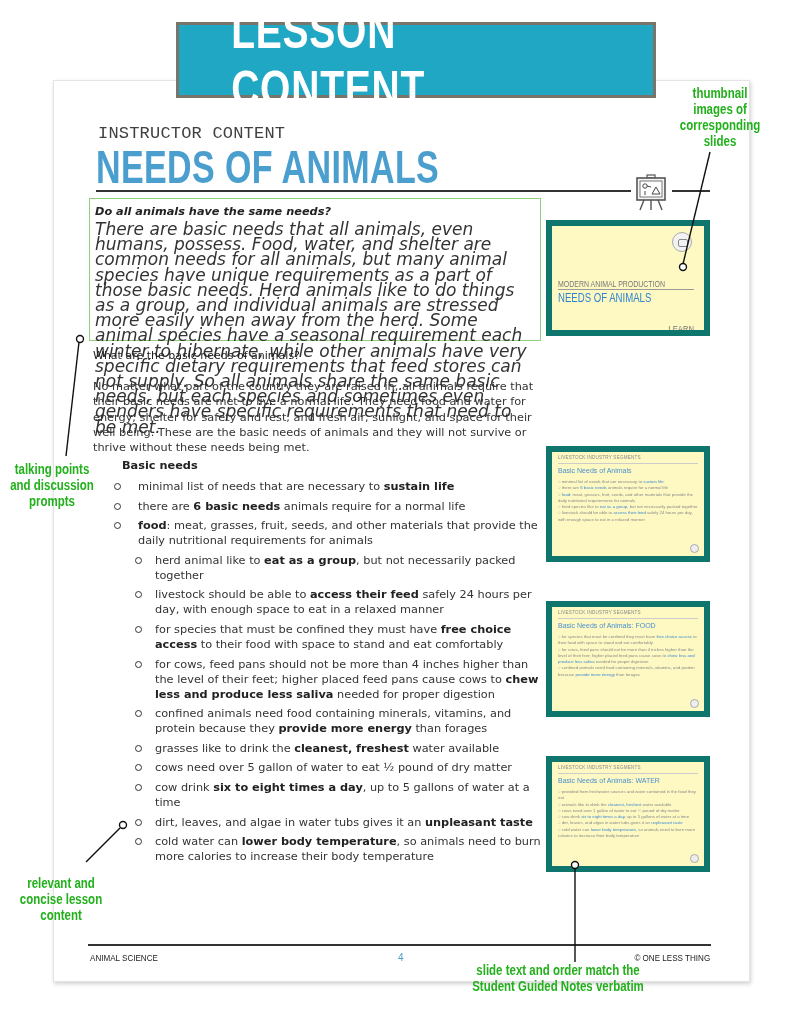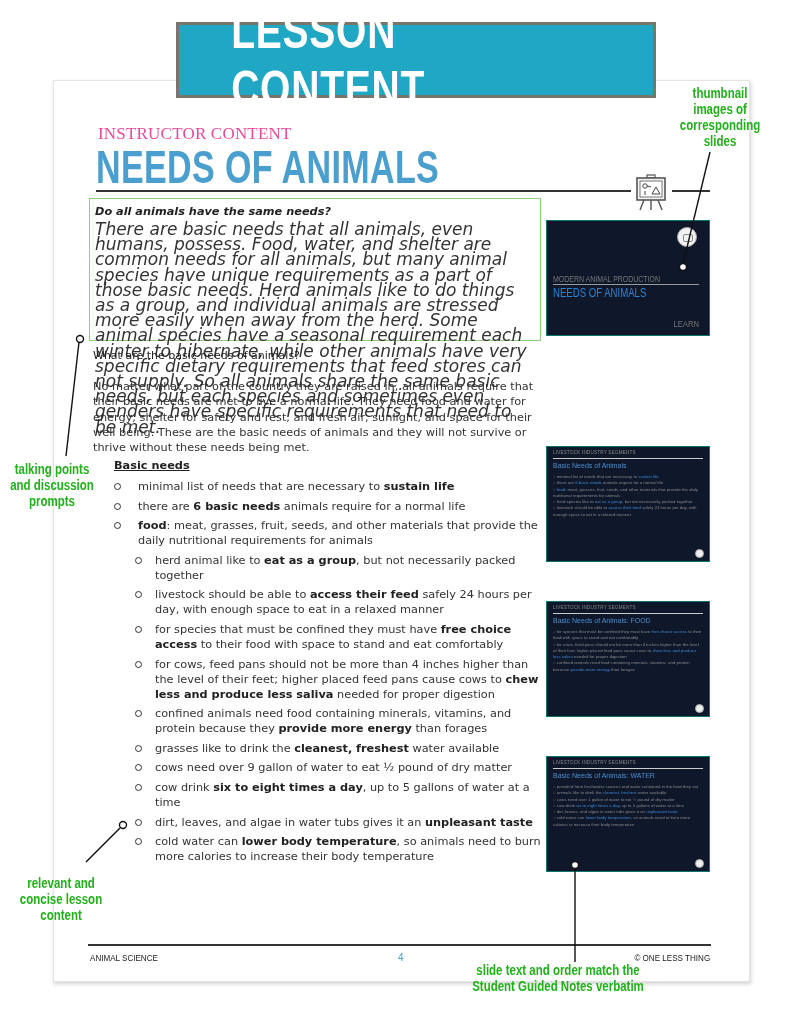--- a/index.html
+++ b/index.html
@@ -18,21 +18,21 @@
     display: flex; align-items: center; justify-content: center;
     z-index: 5;
   }
   .banner span {
     color: #fff; font-family: "Liberation Sans", sans-serif; font-weight: bold;
     font-size: 50px; letter-spacing: 1px; transform: scaleX(0.78); display: inline-block;
   }
 
   .kicker {
     position: absolute; left: 98px; top: 124px;
-    font-family: Liberation Serif, serif; font-size: 17px; color: #ec4899; letter-spacing: 0.2px;
+    font-family: Liberation Mono, monospace; font-size: 17px; color: #404040; letter-spacing: 0.2px;
   }
   .title {
     position: absolute; left: 96px; top: 140px;
     font-family: "Liberation Sans", sans-serif; font-weight: bold; font-size: 46px; color: #4a9fcf;
     transform: scaleX(0.74); transform-origin: left top; white-space: nowrap; letter-spacing: 0.5px;
   }
   .title-rule-left { position: absolute; left: 96px; top: 190px; width: 535px; height: 2px; background: #333; }
   .title-rule-right { position: absolute; left: 672px; top: 190px; width: 38px; height: 2px; background: #333; }
   .easel { position: absolute; left: 634px; top: 174px; width: 34px; height: 38px; }
 
@@ -40,34 +40,34 @@
     position: absolute; left: 89px; top: 198px; width: 452px; height: 143px;
     border: 1.5px solid #8fd07a; padding: 4px 6px 0 5px;
   }
   .prompt-q { font-size: 11.3px; font-weight: bold; font-style: italic; color: #222; line-height: 17px; }
   .prompt-a { font-size: 17px; font-style: italic; color: #333; line-height: 15.2px; margin-top: 2px; }
 
   .section-h { position: absolute; left: 93px; top: 349px; font-size: 11px; font-weight: normal; color: #222; }
   .section-p { position: absolute; left: 93px; top: 379px; width: 450px; font-size: 11.3px; line-height: 15.3px; color: #333; }
 
   .list { position: absolute; left: 93px; top: 458px; width: 455px; font-size: 11.3px; color: #333; }
-  .list .head { font-weight: bold; color: #222; margin-left: 21px; margin-bottom: 6px; line-height: 15px; text-decoration: underline; }
+  .list .head { font-weight: bold; color: #222; margin-left: 29px; margin-bottom: 6px; line-height: 15px; }
   .li { position: relative; line-height: 15px; margin-bottom: 4.6px; }
   .li.l1 { padding-left: 45px; }
   .li.l2 { padding-left: 62px; }
   .li .bullet {
     position: absolute; top: 4px; width: 7px; height: 7px; border: 1.6px solid #333; border-radius: 50%;
   }
   .li.l1 .bullet { left: 21px; }
   .li.l2 .bullet { left: 42px; }
   .li b { color: #222; }
 
   .slide {
     position: absolute; left: 546px; width: 164px; height: 116px;
-    border: 1px solid #0f766e; background: #0f172a; overflow: hidden;
+    border: 6px solid #0f766e; background: #fef9c3; overflow: hidden;
     font-family: "Liberation Sans", sans-serif;
   }
   .slide .s-top { position: absolute; left: 6px; top: 3px; font-size: 4.6px; color: #888; letter-spacing: 0.2px; }
   .slide .s-rule { position: absolute; left: 6px; right: 6px; top: 11px; height: 1px; background: #ccc; }
   .slide .s-title { position: absolute; left: 6px; top: 15px; font-size: 7px; color: #4a8fd0; }
   .slide .s-body { position: absolute; left: 6px; top: 27px; right: 6px; font-size: 4.3px; color: #888; line-height: 6.3px; }
   .slide .s-body .hl { color: #3d88d2; }
   .slide .s-logo { position: absolute; right: 5px; bottom: 3px; width: 9px; height: 9px; border: 1px solid #aaa; border-radius: 50%; background: #eee; }
 
   .slide-cover .c-logo { position: absolute; right: 12px; top: 6px; width: 20px; height: 20px; border: 1px solid #aaa; border-radius: 50%; background: #f2f2f2; }
@@ -126,21 +126,21 @@
   <div id="needs-items">
       <div class="li l1"><span class="bullet"></span><span>minimal list of needs that are necessary to </span><b>sustain life</b></div>
       <div class="li l1"><span class="bullet"></span><span>there are </span><b>6 basic needs</b><span> animals require for a normal life</span></div>
       <div class="li l1"><span class="bullet"></span><b>food</b><span>: meat, grasses, fruit, seeds, and other materials that provide the daily nutritional requirements for animals</span></div>
       <div class="li l2"><span class="bullet"></span><span>herd animal like to </span><b>eat as a group</b><span>, but not necessarily packed together</span></div>
       <div class="li l2"><span class="bullet"></span><span>livestock should be able to </span><b>access their feed</b><span> safely 24 hours per day, with enough space to eat in a relaxed manner</span></div>
       <div class="li l2"><span class="bullet"></span><span>for species that must be confined they must have </span><b>free choice access</b><span> to their food with space to stand and eat comfortably</span></div>
       <div class="li l2"><span class="bullet"></span><span>for cows, feed pans should not be more than 4 inches higher than the level of their feet; higher placed feed pans cause cows to </span><b>chew less and produce less saliva</b><span> needed for proper digestion</span></div>
       <div class="li l2"><span class="bullet"></span><span>confined animals need food containing minerals, vitamins, and protein because they </span><b>provide more energy</b><span> than forages</span></div>
       <div class="li l2"><span class="bullet"></span><span>grasses like to drink the </span><b>cleanest, freshest</b><span> water available</span></div>
-      <div class="li l2"><span class="bullet"></span><span>cows need over 9 gallon of water to eat ½ pound of dry matter</span></div>
+      <div class="li l2"><span class="bullet"></span><span>cows need over 5 gallon of water to eat ½ pound of dry matter</span></div>
       <div class="li l2"><span class="bullet"></span><span>cow drink </span><b>six to eight times a day</b><span>, up to 5 gallons of water at a time</span></div>
       <div class="li l2"><span class="bullet"></span><span>dirt, leaves, and algae in water tubs gives it an </span><b>unpleasant taste</b></div>
       <div class="li l2"><span class="bullet"></span><span>cold water can </span><b>lower body temperature</b><span>, so animals need to burn more calories to increase their body temperature</span></div>
     </div>
 </div>
 
 <div class="slide slide-cover" style="top:220px;">
   <div class="c-logo"></div>
   <div class="c-kicker">MODERN ANIMAL PRODUCTION</div>
   <div class="c-rule"></div>

